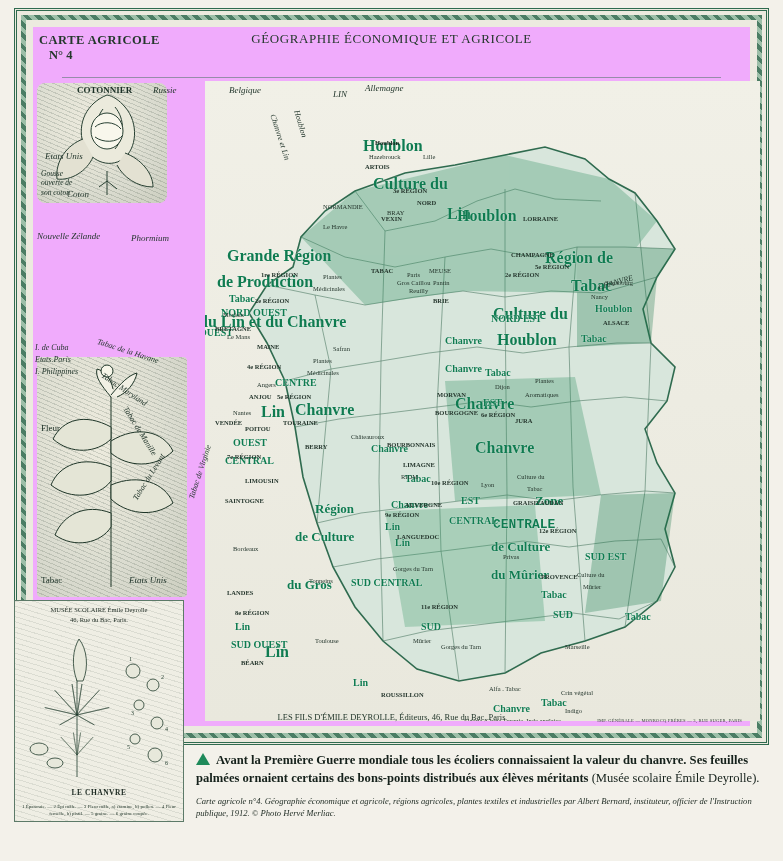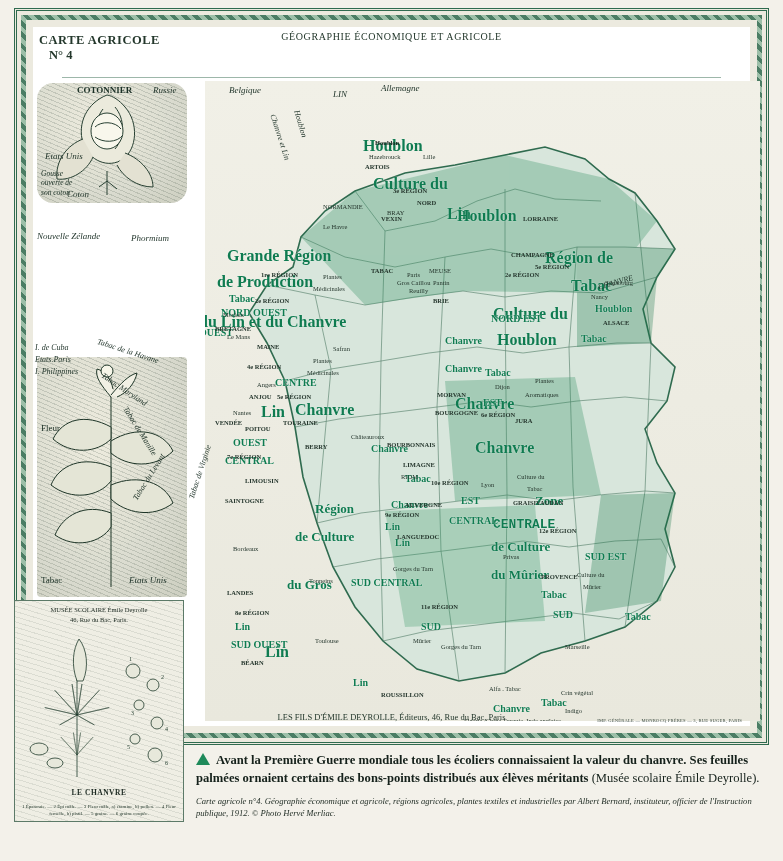--- a/index.html
+++ b/index.html
@@ -21,30 +21,30 @@
   }
   #poster:before{
     content:"";position:absolute;left:4px;top:4px;right:4px;bottom:4px;
     border:5px solid #2f6b4f;
     border-image: repeating-linear-gradient(45deg,#2f6b4f 0 4px,#8fb89f 4px 8px) 5;
     opacity:.85;
     pointer-events:none;
   }
   #inner{
     position:absolute;left:16px;top:16px;right:16px;bottom:16px;
-    background:#ffffff;
+    background:#f0abfc;
     box-sizing:border-box;
   }
   
   .hdr{position:absolute;top:4px;left:0;width:100%;height:48px;}
   .hdr-left{position:absolute;left:6px;top:2px;font-family:"Liberation Serif",serif;}
   .hdr-left .l1{font-size:12.5px;font-weight:bold;letter-spacing:.5px;color:#24382c;}
   .hdr-left .l2{font-size:12.5px;font-weight:bold;margin-left:10px;color:#24382c;}
   .hdr-center{position:absolute;left:50%;transform:translateX(-50%);top:0;text-align:center;width:330px;}
-  .hdr-center .t1{font-size:10px;letter-spacing:.6px;color:#24382c;}
+  .hdr-center .t1{font-size:13px;letter-spacing:.6px;color:#24382c;}
   .hdr-center .t2{font-size:13.5px;font-weight:bold;letter-spacing:.3px;margin-top:3px;color:#16291e;}
   .hdr-center .t2 .sm{font-size:7.5px;font-weight:normal;letter-spacing:.3px;}
   .hdr-right{position:absolute;right:6px;top:2px;text-align:center;font-size:9px;line-height:1.35;color:#24382c;}
   .hdr-right .b{font-weight:bold;font-size:9.5px;}
   .hdr-rule{position:absolute;left:4%;right:4%;top:46px;height:1px;background:#3c6f55;opacity:.5;}
 
   
   .engrave{position:absolute;background:
       repeating-linear-gradient(23deg, rgba(40,60,48,.16) 0 1px, rgba(0,0,0,0) 1px 4px),
       radial-gradient(ellipse at 40% 35%, #e8e6da 0%, #d7d8cc 60%, #c8cabd 100%);
@@ -94,21 +94,21 @@
       <div class="hdr-left">
         <div class="l1">CARTE AGRICOLE</div>
         <div class="l2">N° 4</div>
       </div>
       <div class="hdr-center">
         <div class="t1">GÉOGRAPHIE ÉCONOMIQUE ET AGRICOLE</div>
       </div>
       <div class="hdr-rule"></div>
     </div>
 
-    <div class="engrave" style="left:4px;top:56px;width:150px;height:120px;border-radius:16px;">
+    <div class="engrave" style="left:4px;top:56px;width:130px;height:120px;border-radius:8px;">
       <svg width="150" height="120" viewBox="0 0 150 120">
         <g stroke="#2c4336" fill="none" stroke-width="1">
           <path d="M70 12 C50 20 40 40 46 60 C52 78 72 86 86 76 C100 66 102 40 88 24 C82 17 76 13 70 12Z" fill="#e6e5d8"></path>
           <path d="M66 26 C58 36 58 52 68 62 M78 24 C88 36 88 54 78 66"></path>
           <path d="M46 56 C30 62 18 78 20 96 C34 98 50 88 56 74" fill="#dedcce"></path>
           <path d="M88 70 C104 76 116 90 116 104 C100 104 86 94 80 82" fill="#dedcce"></path>
           <ellipse cx="70" cy="48" rx="16" ry="18" fill="#f2f1e7"></ellipse>
           <path d="M58 44 C64 38 78 38 84 46 M58 54 C66 60 80 60 86 52"></path>
           <path d="M70 88 L70 112 M62 104 L70 98 L80 106"></path>
         </g>
@@ -405,21 +405,21 @@
       <div class="mtiny" style="left:258px;top:636px;">Algérie, Chine Turquie, Inde anglaise</div>
 
       <div class="mtiny" style="left:356px;top:608px;">Crin végétal</div>
       <div class="mtiny" style="left:360px;top:626px;">Indigo</div>
       <div class="mtiny" style="left:18px;top:230px;">Morlaix</div>
       <div class="mtiny b" style="left:10px;top:244px;">BRETAGNE</div>
     </div>
 
     <div class="lbl it" style="left:120px;top:58px;">Russie</div>
     <div class="lbl it" style="left:196px;top:58px;">Belgique</div>
-    <div class="lbl it" style="left:348px;top:56px;">Allemagne</div>
+    <div class="lbl it" style="left:332px;top:56px;">Allemagne</div>
     <div class="lbl it" style="left:300px;top:62px;">LIN</div>
     <div class="lbl it" style="left:12px;top:124px;">Etats Unis</div>
     <div class="lbl it" style="left:34px;top:162px;">Coton</div>
     <div class="lbl it" style="left:4px;top:204px;">Nouvelle Zélande</div>
     <div class="lbl it" style="left:98px;top:206px;">Phormium</div>
     <div class="lbl it" style="left:2px;top:316px;font-size:8px;">I. de Cuba</div>
     <div class="lbl it" style="left:2px;top:328px;font-size:8px;">Etats.Paris</div>
     <div class="lbl it" style="left:2px;top:340px;font-size:8px;">I. Philippines</div>
     <div class="lbl it rot" style="left:66px;top:310px;transform:rotate(18deg);font-size:8px;">Tabac de la Havane</div>
     <div class="lbl it rot" style="left:72px;top:344px;transform:rotate(34deg);font-size:8px;">Tabac Maryland</div>

